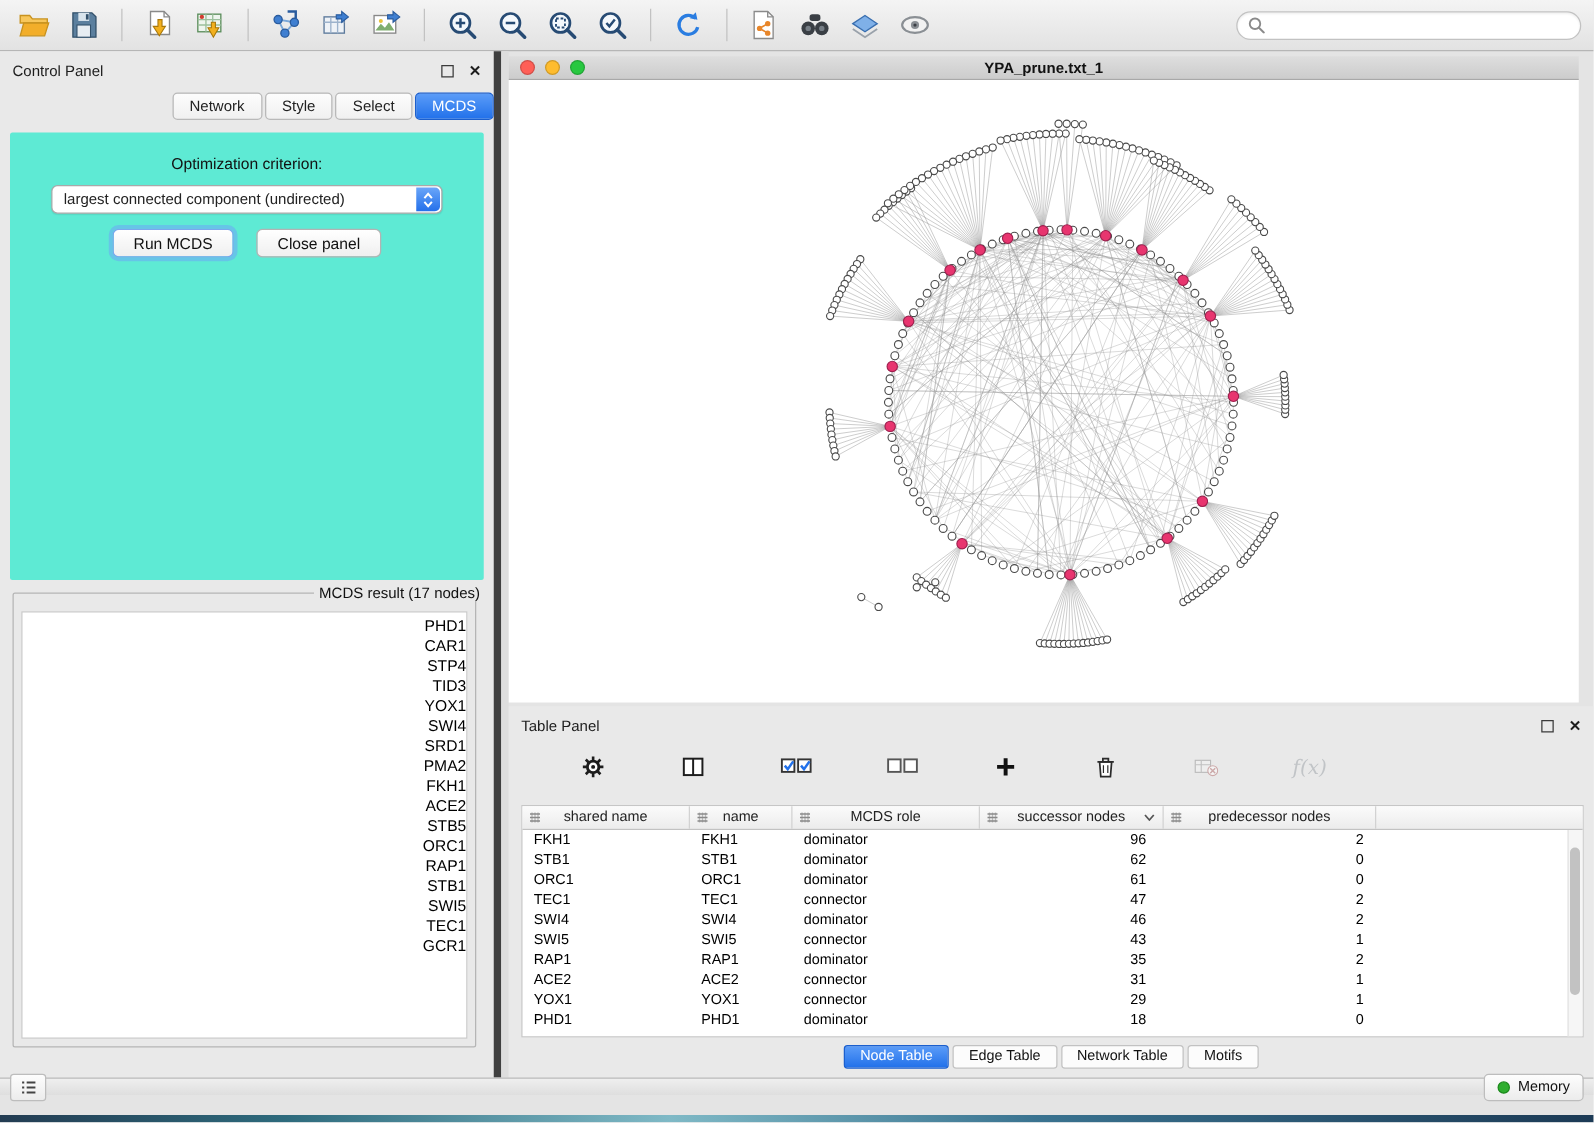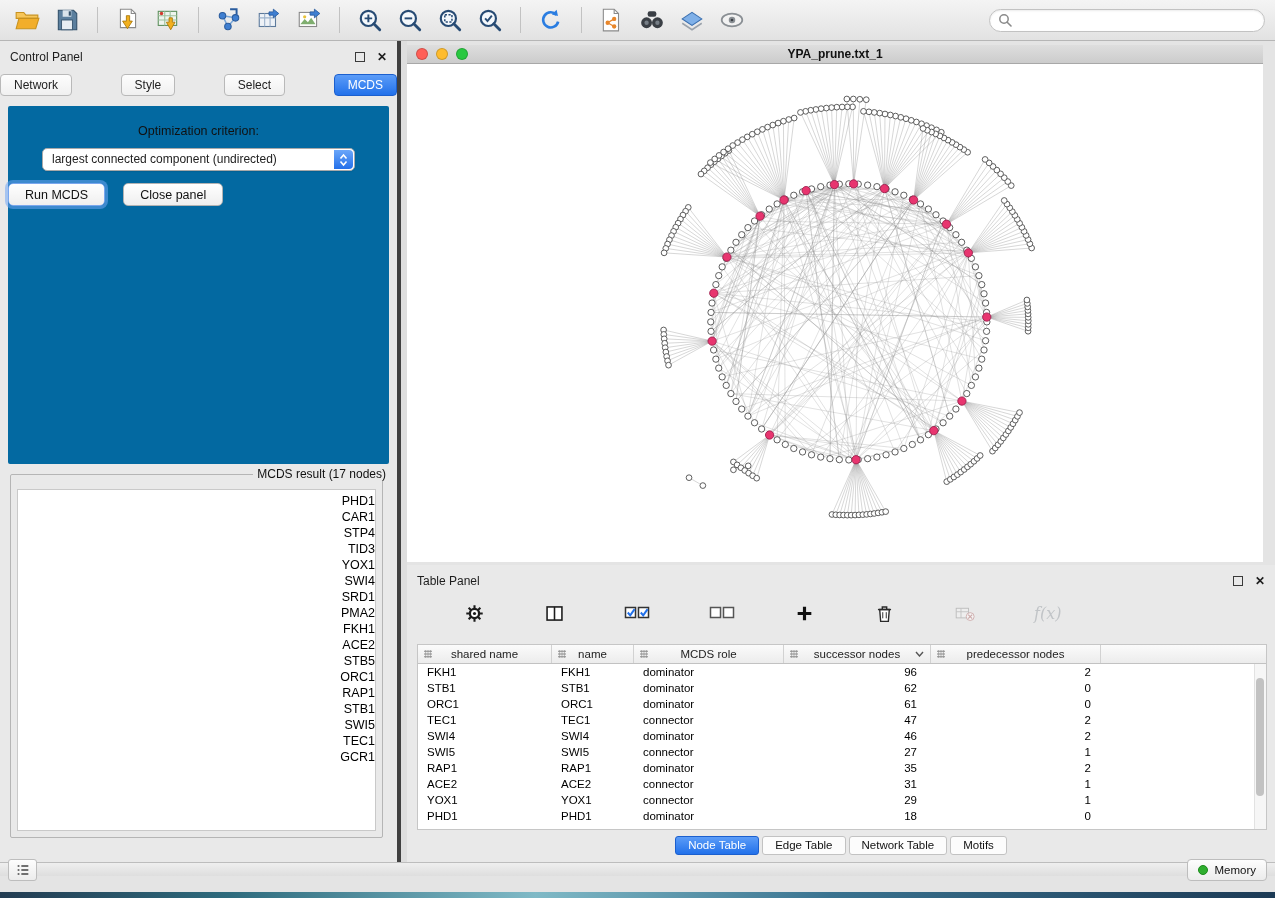--- a/index.html
+++ b/index.html
@@ -12,37 +12,37 @@
   .tb-left{display:flex;align-items:center;gap:6px;}
   .tb-btn{width:34px;height:32px;display:flex;align-items:center;justify-content:center;border-radius:4px;}
   .tb-btn svg{width:26px;height:26px;}
   .tb-sep{width:1px;height:26px;background:#c2c2c2;margin:0 7px;}
   .search{margin-left:auto;display:flex;align-items:center;width:276px;height:23px;box-sizing:border-box;
           border:1px solid #c2c2c2;border-radius:12px;background:#fff;padding:0 8px;gap:6px;
           box-shadow:inset 0 1px 2px rgba(0,0,0,.08);}
   .search input{border:none;outline:none;flex:1;font-size:12px;background:transparent;}
   
   .control-panel{position:absolute;left:0;top:41px;width:401px;height:821px;background:#e9e9e9;
-                 border-right:4px solid #404040;box-sizing:border-box;}
+                 border-right:6px solid #404040;box-sizing:border-box;}
   .panel-header{height:24px;display:flex;align-items:center;padding:4px 10px 0;font-size:12px;color:#1d1d1d;}
   .win-btns{margin-left:auto;display:flex;align-items:center;gap:12px;}
   .win-float{width:8px;height:8px;border:1.4px solid #3a3a3a;display:inline-block;}
   .win-close{font-size:12px;font-weight:bold;color:#1d1d1d;line-height:1;}
-  .cp-tabs{display:flex;justify-content:space-between;gap:2px;margin-top:5px;}
+  .cp-tabs{display:flex;justify-content:flex-end;gap:2px;margin-top:5px;}
   .cp-tab{padding:3px 13px;font-size:12px;background:linear-gradient(#fdfdfd,#f0f0f0);
           border:1px solid #b9b9b9;border-radius:4px;color:#222;}
   .cp-tab.active{background:linear-gradient(#5b9cf8,var(--accent,#2271ea));color:#fff;border-color:#1b5fce;}
-  .cp-card{margin:10px 8px 0;height:358px;background:#0369a1;border-radius:2px;}
+  .cp-card{margin:10px 8px 0;height:358px;background:#5eead4;border-radius:2px;}
   .opt-label{text-align:center;padding-top:18px;font-size:12.5px;color:#111;}
   .dropdown{position:relative;width:313px;height:23px;margin:10px auto 0;background:#fff;
             border:1px solid #a9a9a9;border-radius:5px;box-sizing:border-box;
             font-size:12px;line-height:21px;padding-left:9px;box-shadow:0 1px 1px rgba(0,0,0,.08);}
   .dd-stepper{position:absolute;top:1px;right:1px;bottom:1px;width:19px;border-radius:0 4px 4px 0;
               background:linear-gradient(#6aa6f9,#2470ea);display:flex;align-items:center;justify-content:center;}
-  .btn-row{display:flex;gap:18px;margin-top:12px;}
+  .btn-row{display:flex;justify-content:center;gap:18px;margin-top:12px;}
   .mac-btn{height:23px;padding:0 16px;font-size:12.5px;font-family:"Liberation Sans",sans-serif;
            border:1px solid #b3b3b3;border-radius:5px;background:linear-gradient(#ffffff,#efefef);color:#111;}
   .mac-btn.focus{box-shadow:0 0 0 3px rgba(110,165,245,.55);border-color:#7aa7ee;}
   .mcds-result{position:absolute;left:10px;right:14px;top:426px;bottom:24px;margin:0;
                border:1px solid #b5b5b5;border-radius:2px;padding:0;text-align:right;}
   .mcds-result legend{font-size:12px;margin-left:8px;padding:0 4px;color:#111;}
   .result-list{position:absolute;left:6px;right:6px;top:8px;bottom:6px;background:#fff;
                border:1px solid #c9c9c9;overflow:hidden;padding:3px 0 0 7px;font-size:12.5px;line-height:16px;color:#000;}
   
   .v-split{position:absolute;left:401px;top:41px;width:6px;height:821px;background:#dedede;}
@@ -1124,21 +1124,21 @@
             <div class="c c0">SWI4</div>
             <div class="c c1">SWI4</div>
             <div class="c c2">dominator</div>
             <div class="c c3">46</div>
             <div class="c c4">2</div>
           </div>
           <div class="tp-row">
             <div class="c c0">SWI5</div>
             <div class="c c1">SWI5</div>
             <div class="c c2">connector</div>
-            <div class="c c3">27</div>
+            <div class="c c3">43</div>
             <div class="c c4">1</div>
           </div>
           <div class="tp-row">
             <div class="c c0">RAP1</div>
             <div class="c c1">RAP1</div>
             <div class="c c2">dominator</div>
             <div class="c c3">35</div>
             <div class="c c4">2</div>
           </div>
           <div class="tp-row">

